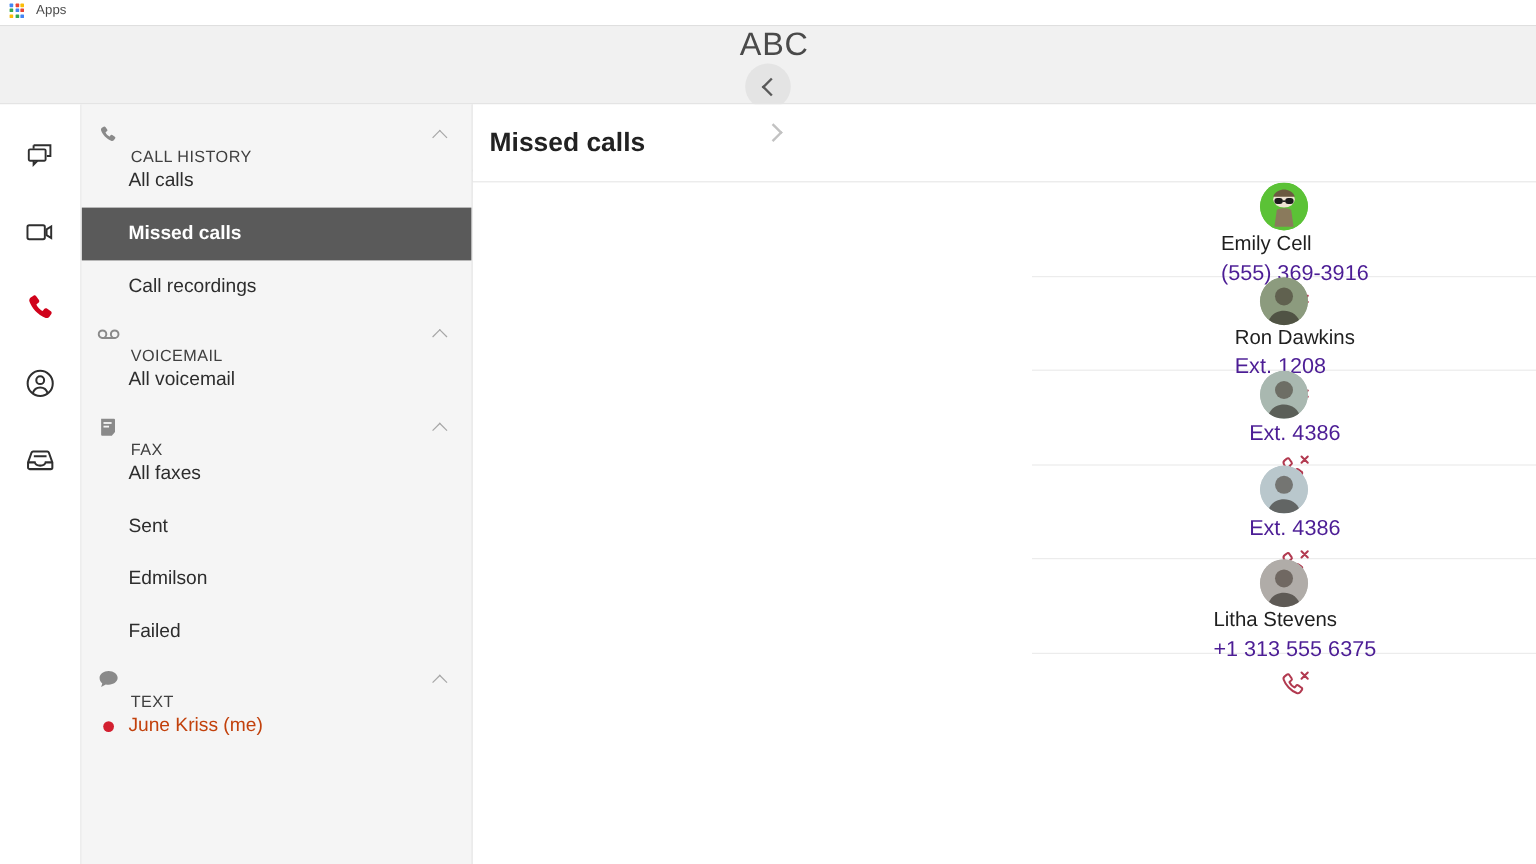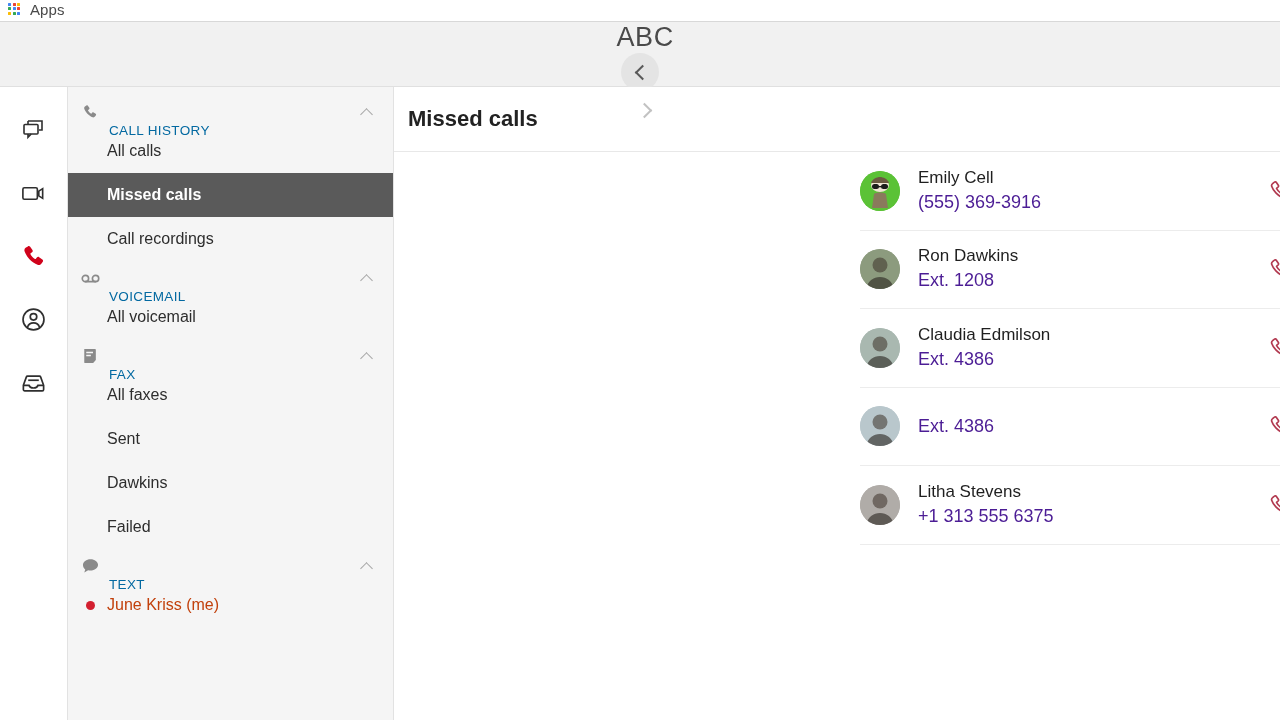--- a/index.html
+++ b/index.html
@@ -23,21 +23,21 @@
     width: 14px; height: 14px;
     display: grid;
     grid-template-columns: repeat(3, 3px);
     grid-template-rows: repeat(3, 3px);
     gap: 1.6px;
     margin-right: 8px;
     margin-top: -2px;
   }
   .apps-grid i { display: block; width: 3px; height: 3px; border-radius: 0.5px; }
   .apps-label {
-    font-size: 15px;
+    font-size: 11px;
     color: #4a4a4a;
     margin-top: -3px;
     letter-spacing: 0.1px;
   }
 
   
   .app-header {
     height: 65px;
     background: #f1f1f1;
     border-bottom: 1px solid #e0e0e0;
@@ -128,21 +128,21 @@
     cursor: pointer;
   }
   .section-ico {
     width: 20px; height: 20px;
     display: flex; align-items: center; justify-content: center;
     margin-right: 9px;
     flex: none;
   }
   .section-title {
     font-size: 13.5px;
-    color: #0369a1;
+    color: #404040;
     letter-spacing: 0.35px;
     flex: 1;
     margin-top: 36px;
   }
   .caret {
     width: 9px; height: 9px;
     border-style: solid; border-color: #a6a6a6;
     border-width: 1.6px 1.6px 0 0;
     transform: rotate(-45deg);
     margin-top: 4px;
@@ -181,20 +181,21 @@
   .main-title { font-size: 22px; font-weight: 700; color: #222222; }
 
   .call-list { flex: 1; overflow: hidden; padding-left: 466px; }
   .call-row {
     height: 78.5px;
     display: flex;
     align-items: center;
     border-bottom: 1px solid #ececec;
     padding-right: 0;
     cursor: pointer;
+    flex-direction: column;
   }
   .avatar {
     width: 40px; height: 40px; border-radius: 50%;
     flex: none;
     overflow: hidden;
     position: relative;
     background: #cfcfcf;
   }
   .call-meta { flex: 1; margin-left: 18px; min-width: 0; }
   .call-name {
@@ -336,21 +337,21 @@
         <span class="section-title">FAX</span>
         <span class="caret"></span>
       </div>
       <div class="nav-item">
         <span>All faxes</span>
       </div>
       <div class="nav-item">
         <span>Sent</span>
       </div>
       <div class="nav-item">
-        <span>Dawkins</span>
+        <span>Edmilson</span>
       </div>
       <div class="nav-item">
         <span>Failed</span>
       </div>
       <div class="section-head">
         <span class="section-ico">
           <svg width="17" height="16" viewBox="0 0 18 17">
             <path fill="#8a8a8a" d="M9 1.2c4.4 0 8 2.7 8 6.1s-3.6 6.1-8 6.1c-.9 0-1.7-.1-2.5-.3L2.4 15.4l1-3.2C1.9 11.1 1 9.4 1 7.3 1 3.9 4.6 1.2 9 1.2z"></path>
           </svg>
         </span>
@@ -406,21 +407,20 @@
             </svg>
           </div>
         </div>
         <div class="call-row">
           <div class="avatar" style="background: rgb(169, 184, 176);"><svg viewBox="0 0 40 40" width="40" height="40">
               <circle cx="20" cy="20" r="20" fill="#a9b8b0"></circle>
               <circle cx="20" cy="16" r="7.5" fill="rgba(60,50,40,.55)"></circle>
               <path d="M6 40c1.6-8 7.4-12 14-12s12.4 4 14 12z" fill="rgba(40,35,30,.6)"></path>
             </svg></div>
           <div class="call-meta">
-            <div class="call-name">Claudia Edmilson</div>
             <div class="call-sub">Ext. 4386</div>
           </div>
           <div class="missed-ico">
             <svg width="28" height="28" viewBox="0 0 28 28" fill="none" stroke="#b23a50" stroke-width="1.7" stroke-linecap="round">
               <path d="M7.4 5.2c.6-.5 1.5-.4 2 .3l1.9 2.7c.4.6.3 1.4-.3 1.9l-1.1.8c-.3.2-.4.5-.2.8.6 1.2 2 3 3.7 4 .3.2.6.1.8-.2l.8-1c.4-.6 1.3-.8 1.9-.3l2.7 1.9c.6.4.8 1.3.3 1.9l-1.2 1.6c-.7 1-2 1.3-3.1.9-2.2-.9-4.8-2.6-6.7-4.6-1.9-1.9-3.4-4.3-4.1-6.4-.4-1-.1-2.2.8-2.9z"></path>
               <path d="M19.6 3.4l5.2 5.2M24.8 3.4l-5.2 5.2"></path>
             </svg>
           </div>
         </div>
         <div class="call-row">

